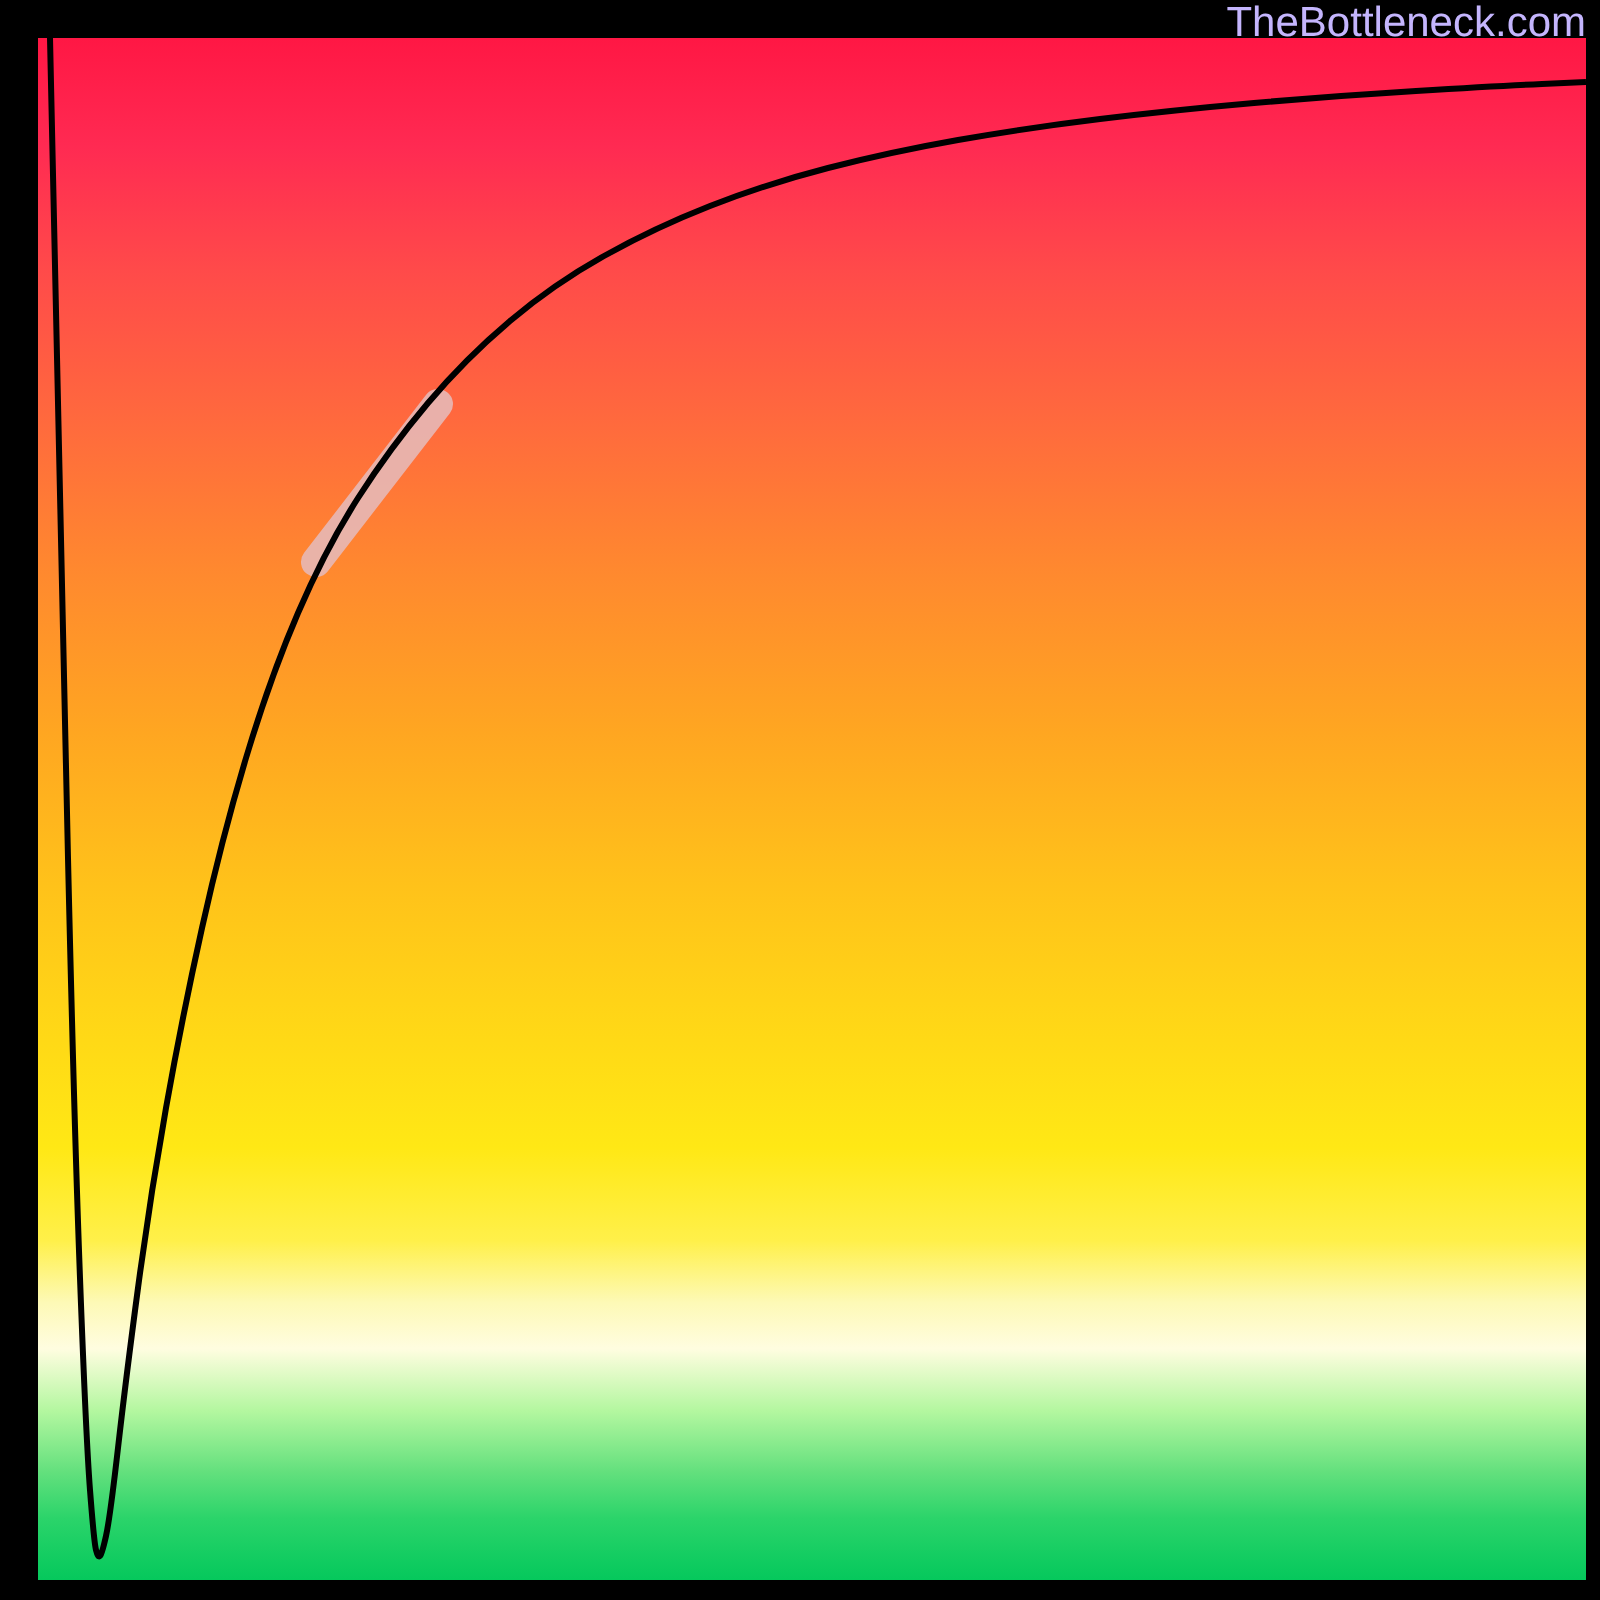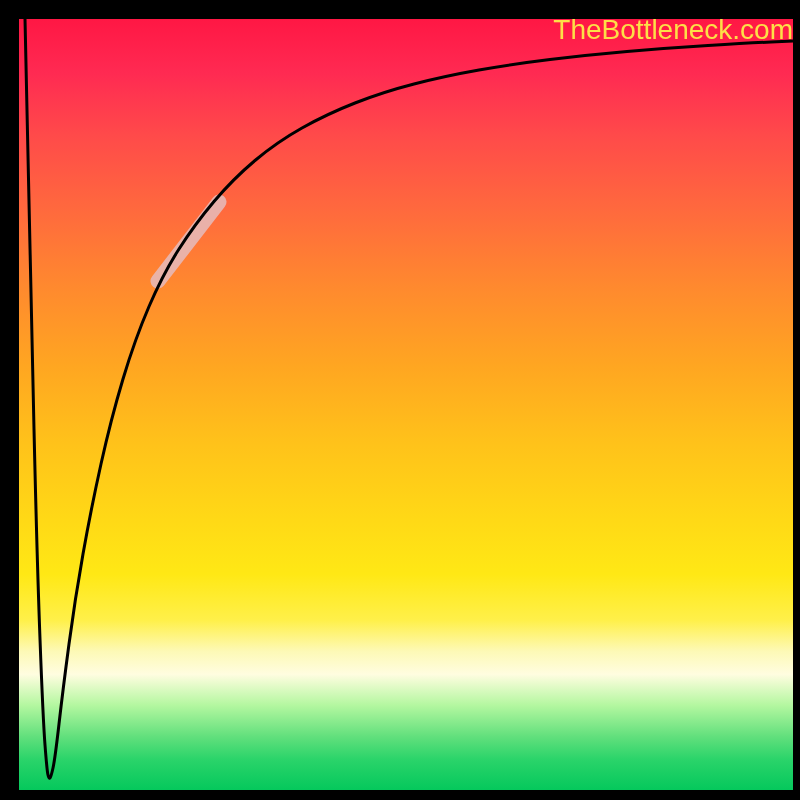--- a/index.html
+++ b/index.html
@@ -47,24 +47,24 @@
   .curve-svg {
     position: absolute;
     left: 0;
     top: 0;
     width: 774px;
     height: 771px;
     pointer-events: none;
   }
   .attribution {
     position: absolute;
-    top: 18px;
+    top: 0px;
     right: 7px;
-    color: #fde047;
-    font-size: 28px;
+    color: #c4b5fd;
+    font-size: 21px;
     font-weight: 400;
     letter-spacing: 0px;
     line-height: 24px;
   }
 </style>
 </head>
 <body>
 
 <div class="chart-container">
   <div class="plot-area">

